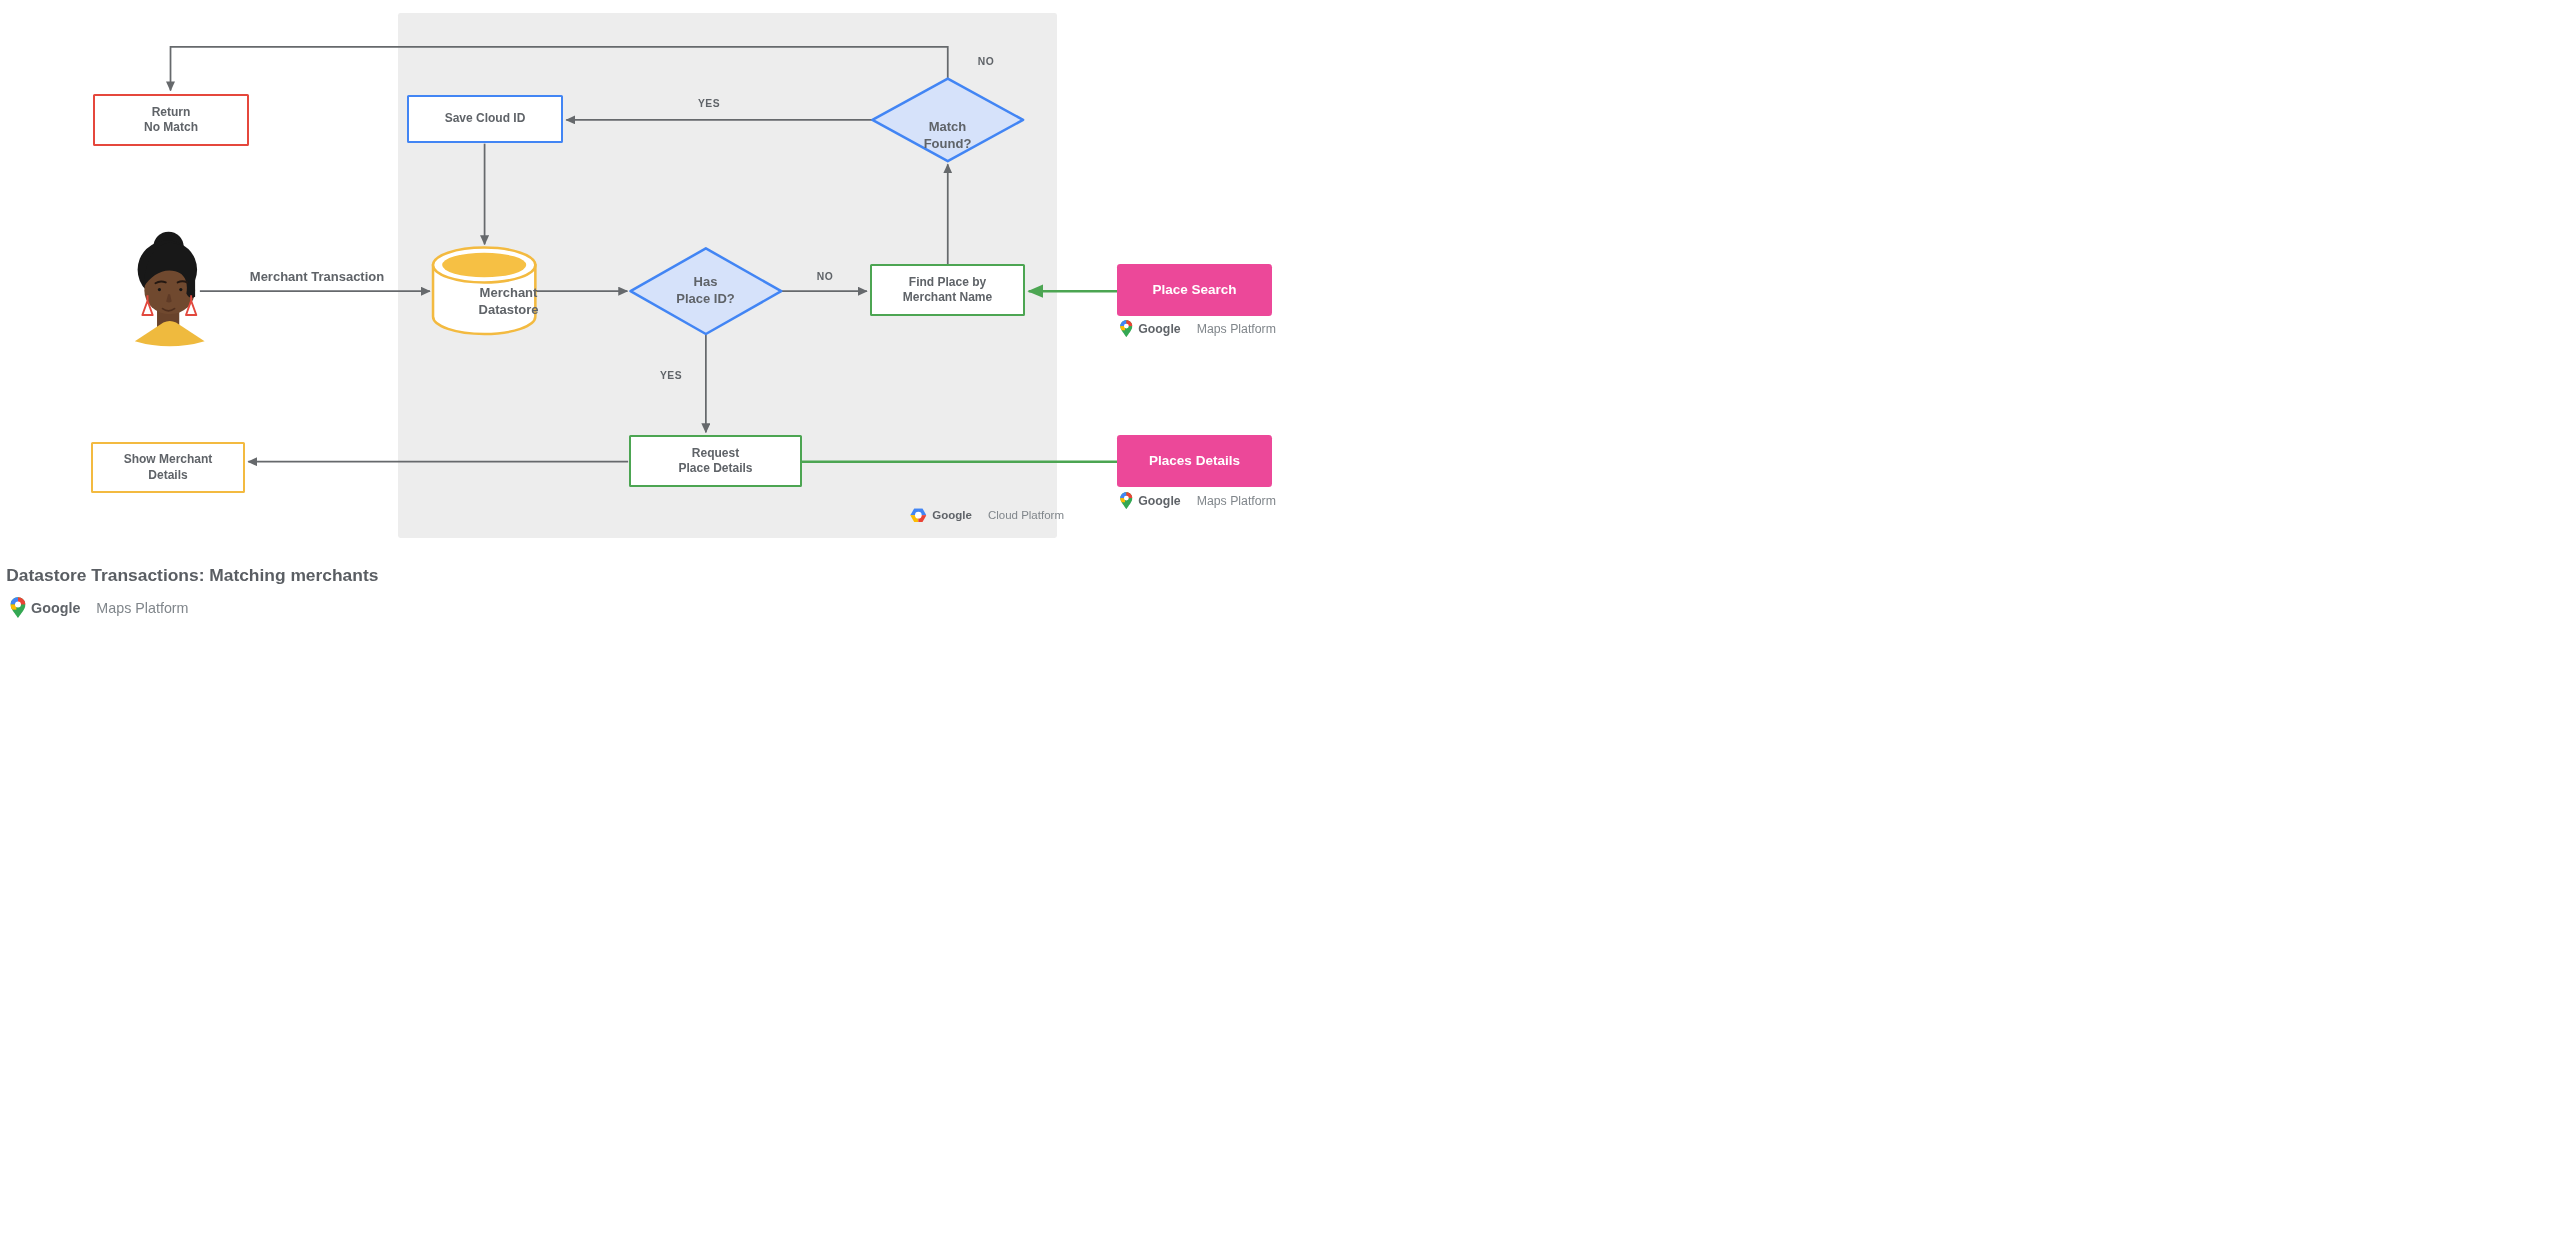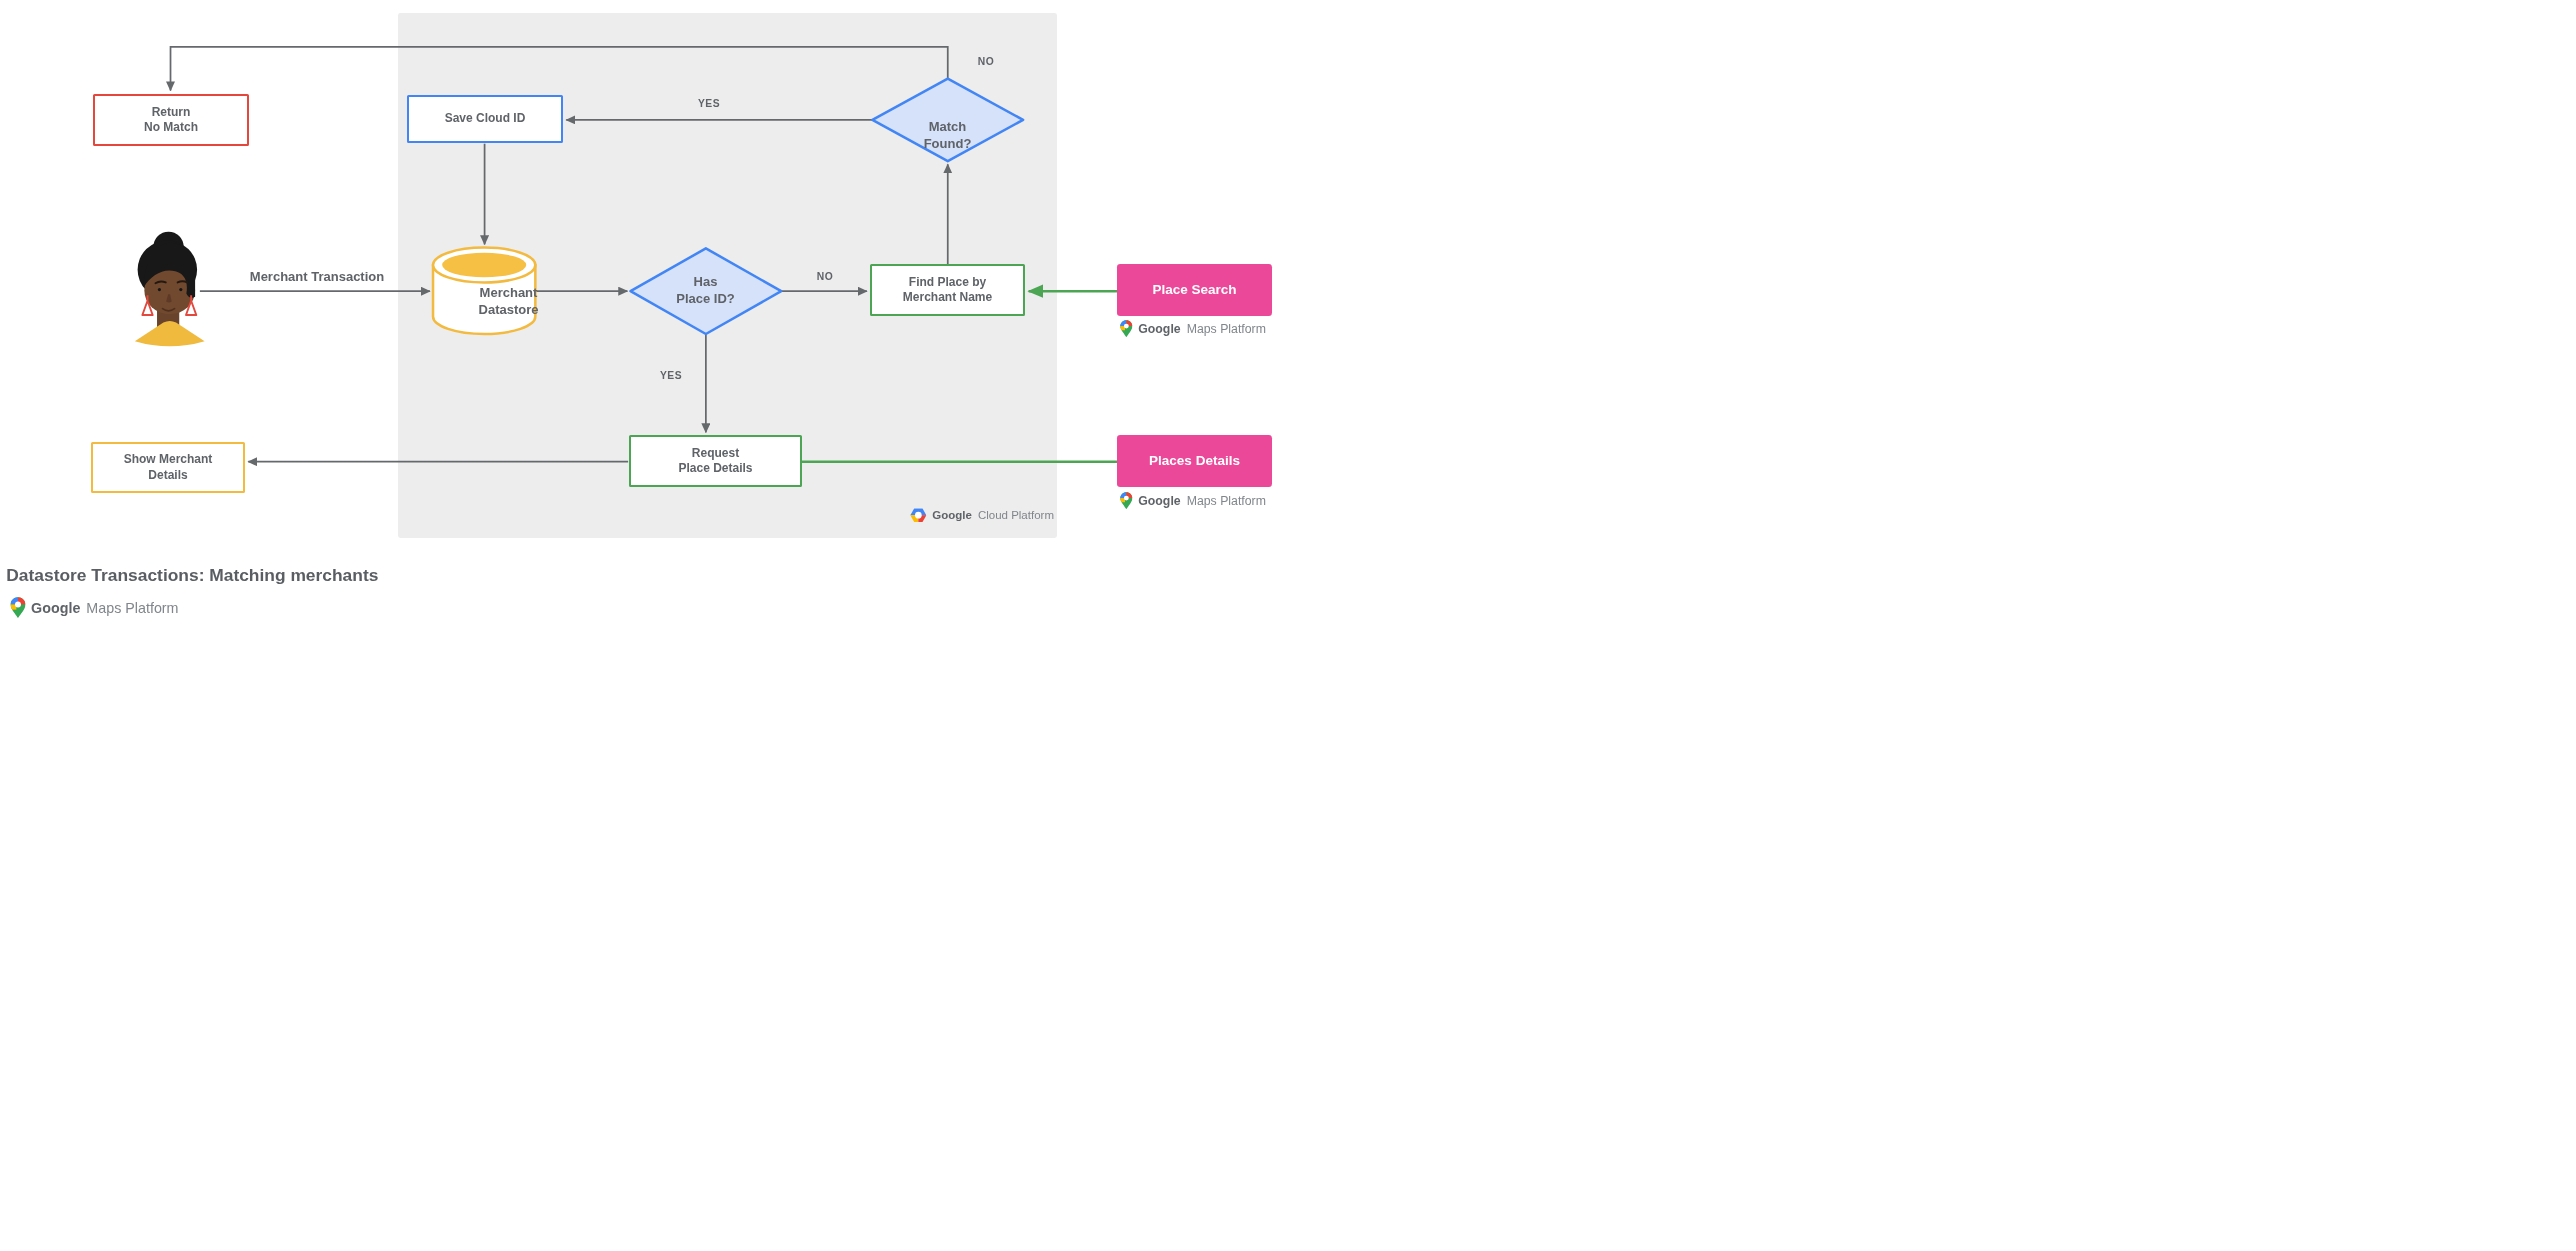--- a/index.html
+++ b/index.html
@@ -32,21 +32,21 @@
   .elabel{
     position:absolute;z-index:3;text-align:center;font-weight:bold;
     font-size:10.3px;letter-spacing:0.5px;color:#5F6368;white-space:nowrap;
   }
   .elabel.big{font-size:13px;letter-spacing:0;}
   .lockup{
     position:absolute;z-index:3;display:flex;align-items:center;gap:5.6px;white-space:nowrap;
   }
   .lockup .wordmark{font-size:12.3px;}
   .lockup .g1{color:#5F6368;font-weight:bold;}
-  .lockup .g2{color:#80868B;font-weight:normal;margin-left:6px;}
+  .lockup .g2{color:#80868B;font-weight:normal;margin-left:16px;}
   .lockup.small-text .wordmark{font-size:11.5px;}
   .lockup.footer-size .wordmark{font-size:14.3px;}
   .title{
     position:absolute;left:6.3px;top:565px;z-index:3;
     font-size:17.4px;font-weight:bold;color:#5A5E63;
   }
 </style>
 </head>
 <body>
 

